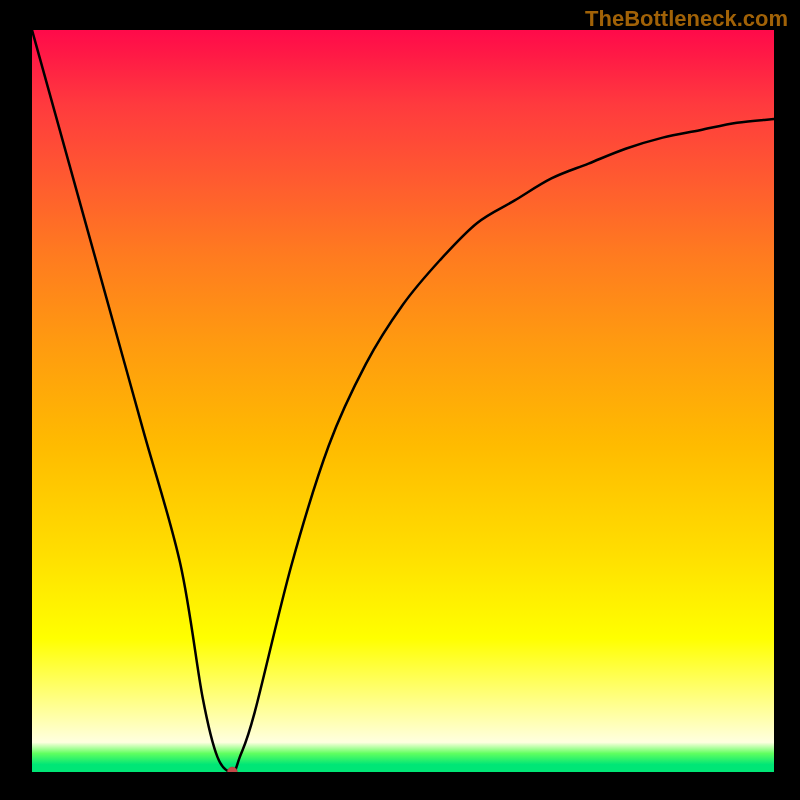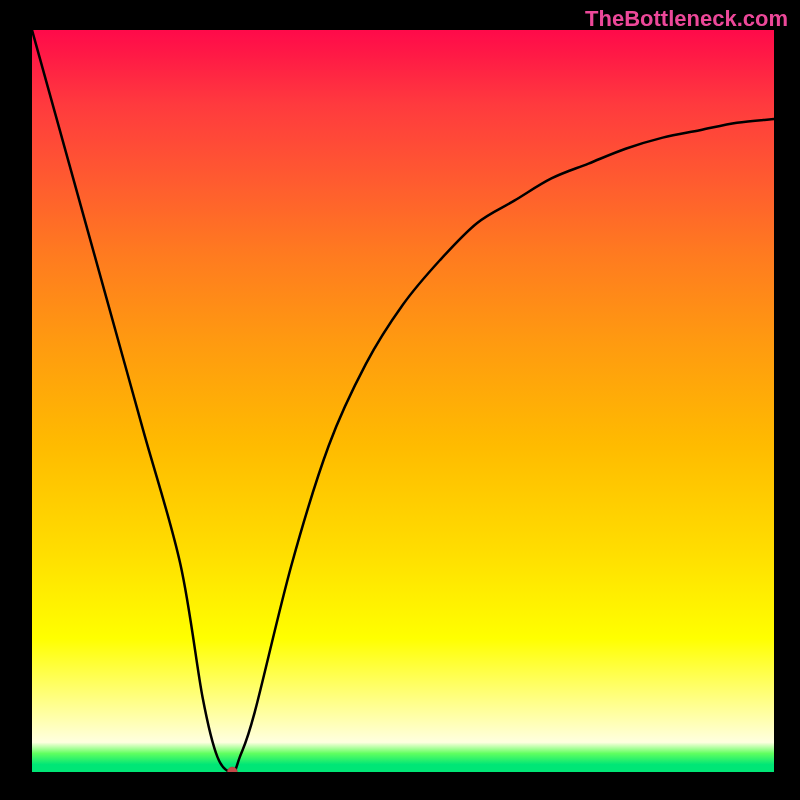--- a/index.html
+++ b/index.html
@@ -43,21 +43,21 @@
       #00e676 100%
     );
   }
   .watermark {
     position: absolute;
     top: 6px;
     right: 12px;
     font-family: Arial, Helvetica, sans-serif;
     font-size: 22px;
     font-weight: 600;
-    color: #ec4899;
+    color: #a16207;
     user-select: none;
   }
   svg.curve {
     position: absolute;
     left: 0;
     top: 0;
     width: 742px;
     height: 742px;
   }
 </style>

